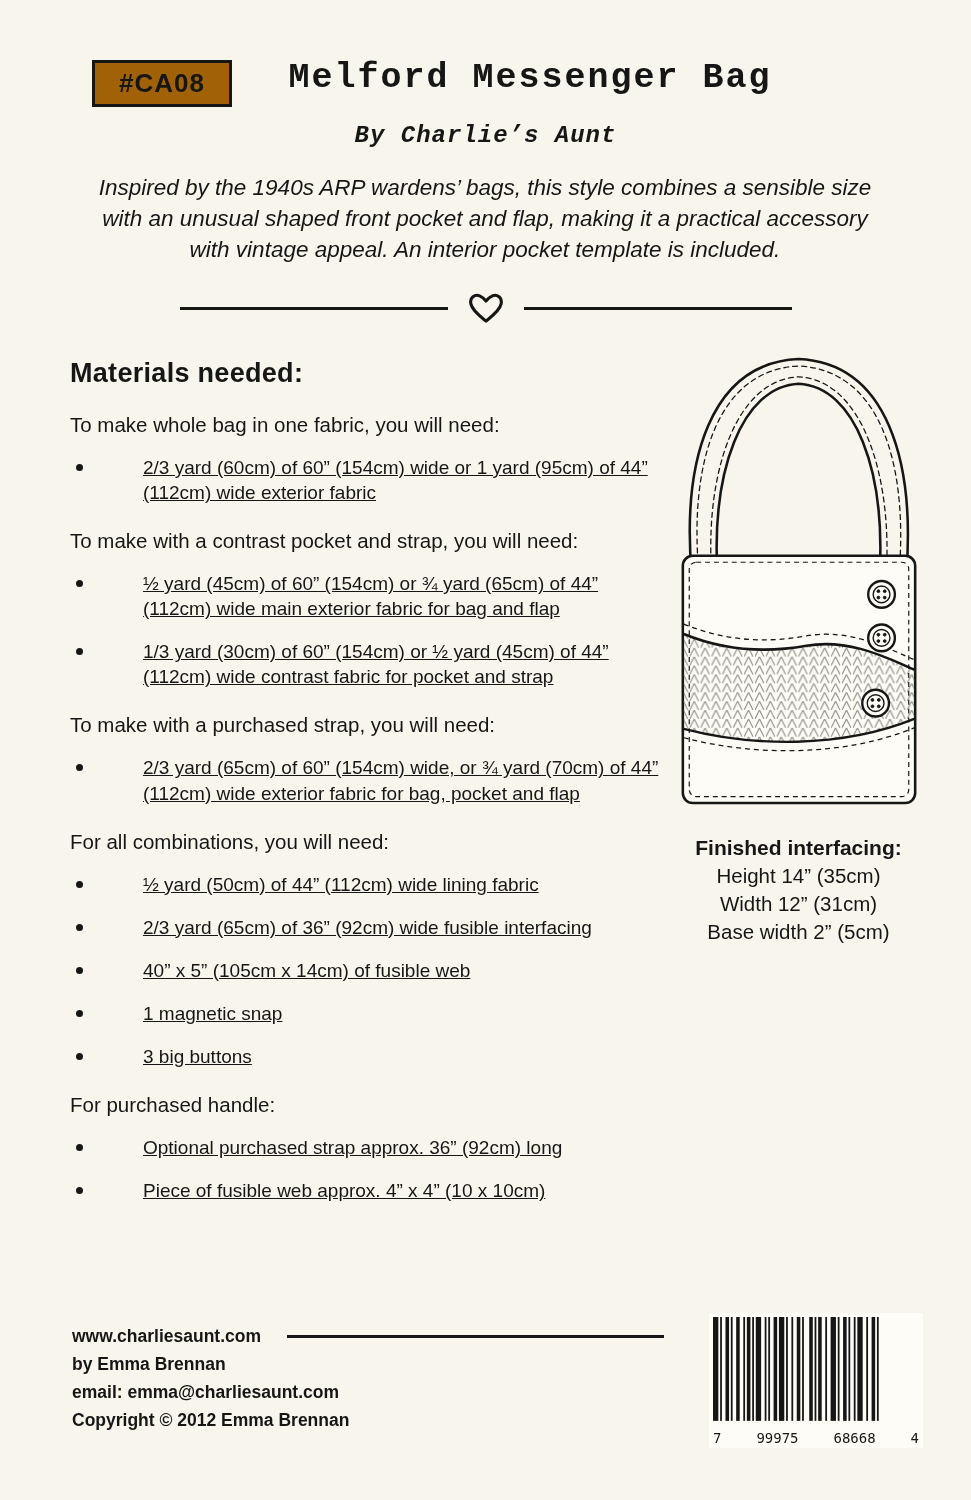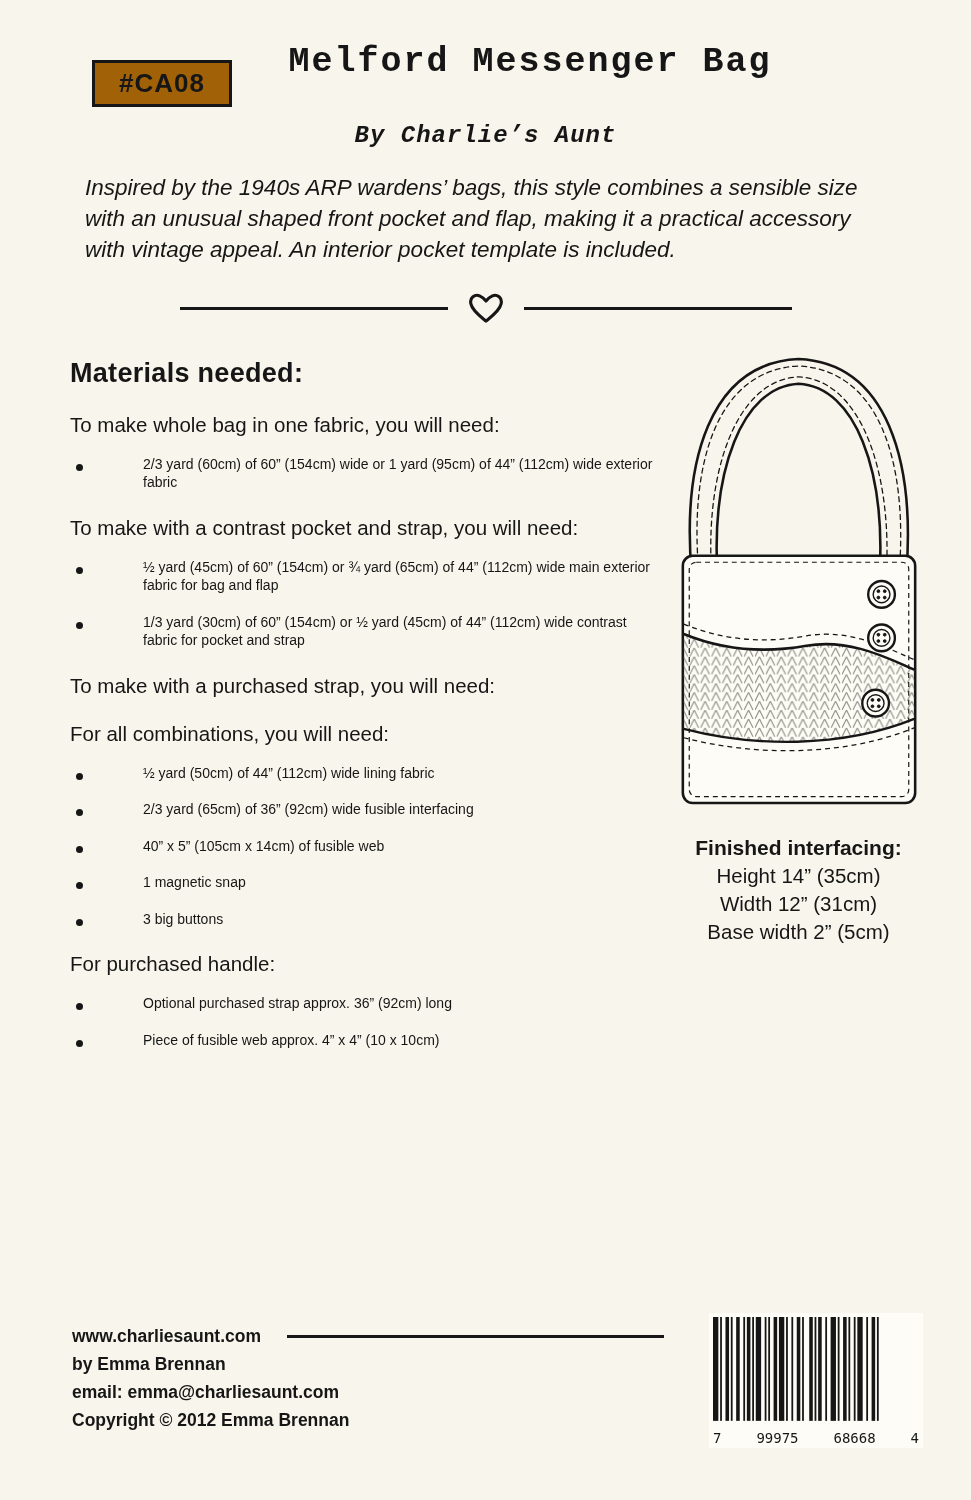--- a/index.html
+++ b/index.html
@@ -17,52 +17,52 @@
   .header{position:relative;height:332px;}
   .code-box{
     position:absolute;left:92px;top:60px;
     border:3px solid #161616;
     padding:5px 24px;
     font-weight:bold;font-size:26px;
     letter-spacing:1px;
     background:#a16207;
   }
   .title{
-    position:absolute;left:160px;top:42px;width:740px;
+    position:absolute;left:160px;top:58px;width:740px;
     margin:0;text-align:center;
     font-family:"Liberation Mono", monospace;
     font-weight:bold;font-size:35px;letter-spacing:2px;
   }
   .byline{
     position:absolute;left:0;top:122px;width:971px;
     text-align:center;
     font-family:"Liberation Mono", monospace;
     font-style:italic;font-weight:bold;font-size:24px;letter-spacing:1px;
   }
   .intro{
     position:absolute;left:85px;top:172px;width:800px;
-    margin:0;text-align:left;
+    margin:0;text-align:center;
     font-style:italic;font-size:22.5px;line-height:1.38;
   }
   .divider{
     position:absolute;left:0;top:292px;width:971px;
     display:flex;align-items:center;justify-content:center;gap:20px;
   }
   .dline{display:block;width:268px;height:3px;background:#161616;}
   .heart-svg{display:block;}
   
   .main{display:flex;padding:0 36px 0 70px;}
   .left-col{width:592px;flex:none;}
   .materials-heading{
     font-size:27px;margin:26px 0 15px;letter-spacing:.3px;
   }
   .sec-label{font-size:20.5px;margin:24px 0 4px;}
   .bullet{display:flex;margin:18px 0;}
   .dot{flex:none;width:7px;height:7px;border-radius:50%;background:#161616;margin:9px 60px 0 6px;}
-  .btext{font-size:14px;line-height:1.32;}
+  .btext{font-size:19px;line-height:1.32;text-decoration:underline;}
   .right-col{flex:1;display:flex;flex-direction:column;align-items:center;}
   .bag-svg{margin-top:12px;}
   .dims{text-align:center;margin-top:8px;font-size:20.5px;line-height:1.35;}
   .dims-h{font-weight:bold;font-size:21px;}
   
   .contact{
     position:absolute;left:72px;bottom:66px;width:592px;
     font-weight:bold;font-size:17.5px;line-height:1.6;
   }
   .site-row{display:flex;align-items:center;}
@@ -114,20 +114,24 @@
       <div class="bullet">
         <span class="dot"></span>
         <span class="btext">½ yard (45cm) of 60” (154cm) or ¾ yard (65cm) of 44” (112cm) wide main exterior fabric for bag and flap</span>
       </div>
       <div class="bullet">
         <span class="dot"></span>
         <span class="btext">1/3 yard (30cm) of 60” (154cm) or ½ yard (45cm) of 44” (112cm) wide contrast fabric for pocket and strap</span>
       </div>
 
       <p class="sec-label">To make with a purchased strap, you will need:</p>
+      <div class="bullet">
+        <span class="dot"></span>
+        <span class="btext">2/3 yard (65cm) of 60” (154cm) wide, or ¾ yard (70cm) of 44” (112cm) wide exterior fabric for bag, pocket and flap</span>
+      </div>
 
       <p class="sec-label">For all combinations, you will need:</p>
       <div class="bullet">
         <span class="dot"></span>
         <span class="btext">½ yard (50cm) of 44” (112cm) wide lining fabric</span>
       </div>
       <div class="bullet">
         <span class="dot"></span>
         <span class="btext">2/3 yard (65cm) of 36” (92cm) wide fusible interfacing</span>
       </div>

